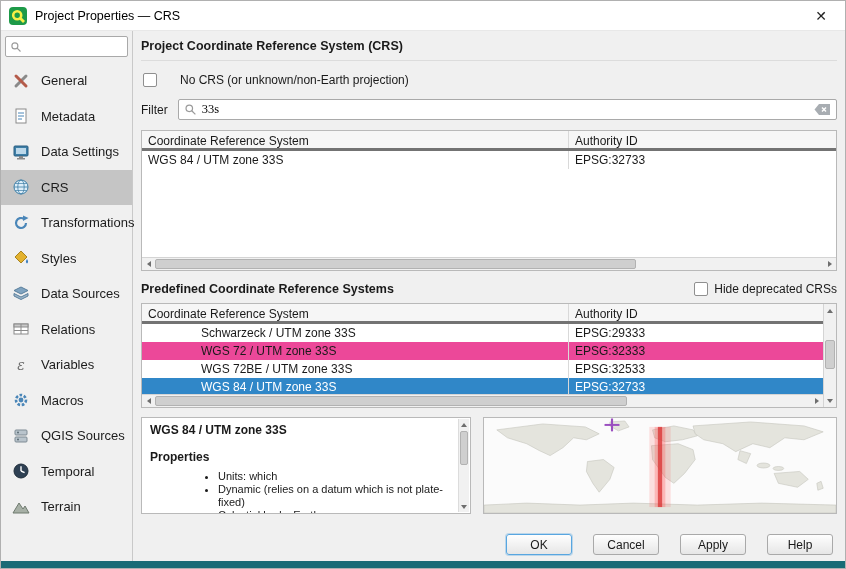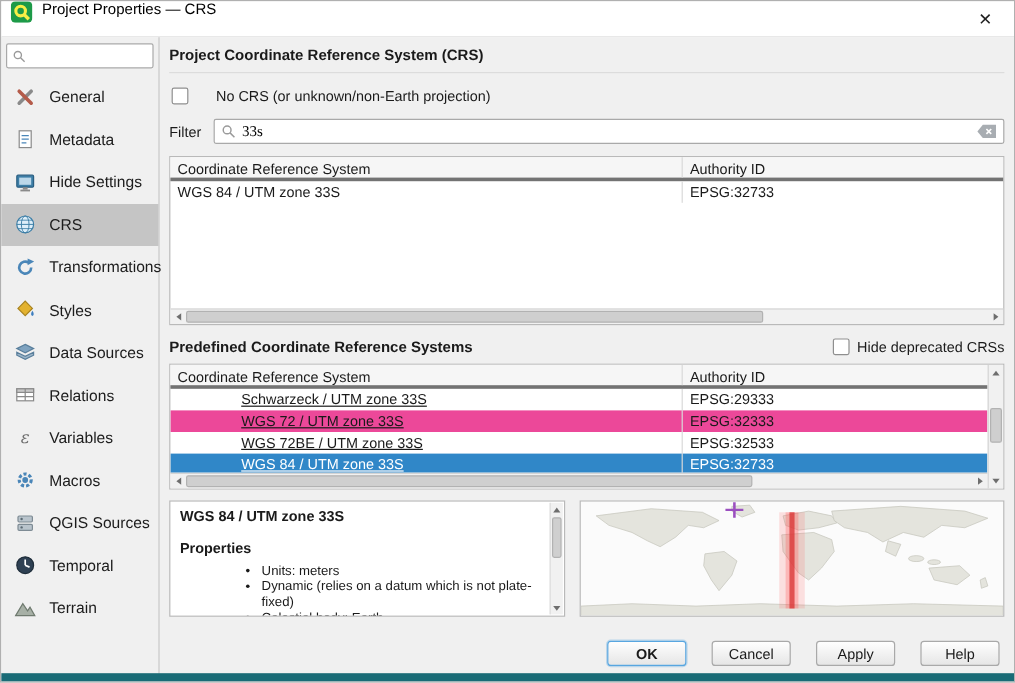--- a/index.html
+++ b/index.html
@@ -7,21 +7,21 @@
   body {
     font-family: "Liberation Sans", sans-serif;
     font-size: 12px;
     color: #1a1a1a;
     cursor: default;
     background: #f0f0f0;
   }
   .window { width:846px; height:569px; position:relative; background:#f0f0f0; overflow:hidden; border:1px solid #b0b0b0; }
 
   
-  .titlebar { height:30px; background:#ffffff; display:flex; align-items:flex-start; padding:0 10px 0 8px; border-bottom:1px solid #e8e8e8; }
+  .titlebar { height:30px; background:#ffffff; display:flex; align-items:center; padding:0 10px 0 8px; border-bottom:1px solid #e8e8e8; }
   .titlebar .app-icon { width:18px; height:18px; margin-right:8px; flex:none; }
   .titlebar .title { font-size:12.5px; color:#000; }
   .titlebar .close { margin-left:auto; font-size:14px; color:#222; width:28px; text-align:center; line-height:30px; }
 
   .bodyrow { display:flex; height:532px; }
 
   
   .sidebar { width:132px; flex:none; background:#f0f0f0; border-right:1px solid #c9c9c9; padding-top:4px; }
   .sidebar-search { margin:1px 4px 6px 4px; height:21px; background:#fff; border:1px solid #a9a9a9; border-radius:2px; display:flex; align-items:center; padding:0 4px; gap:4px; }
   .sidebar-search input { border:none; outline:none; flex:1; width:100%; font-family:inherit; font-size:12px; background:transparent; }
@@ -45,21 +45,21 @@
   
   .crs-table { background:#fff; border:1px solid #b9b9b9; display:flex; }
   .tbl-left { flex:1; display:flex; flex-direction:column; min-width:0; }
   .thead { display:flex; height:20px; background:#f6f6f6; border-bottom:3px solid #737373; flex:none; }
   .th { font-size:12px; padding:3px 0 0 6px; color:#1a1a1a; }
   .col-crs { width:427px; flex:none; border-right:1px solid #d9d9d9; }
   .col-auth { flex:1; min-width:0; }
   .tbody { flex:1; overflow:hidden; }
   .tr { display:flex; height:18px; line-height:18px; font-size:12px; }
   .tr .td { padding-left:6px; white-space:nowrap; overflow:hidden; }
-  .tr .td.indent { padding-left:59px;text-decoration:underline; }
+  .tr .td.indent { padding-left:59px; }
   .tr.alt { background:#ec4899; }
   .tr.selected { background:var(--selection-blue,#3087c8); color:#fff; }
   .tr.selected .td { color:#fff; }
 
   
   .hscroll { height:13px; flex:none; background:#f1f1f1; border-top:1px solid #d4d4d4; display:flex; align-items:center; }
   .vscroll { width:13px; flex:none; background:#f1f1f1; border-left:1px solid #d4d4d4; display:flex; flex-direction:column; align-items:center; }
   .sb-btn { width:13px; height:13px; flex:none; display:flex; align-items:center; justify-content:center; }
   .sb-track { position:relative; flex:1; align-self:stretch; }
   .sb-thumb { position:absolute; background:#cfcfcf; border:1px solid #b2b2b2; border-radius:2px; }
@@ -78,21 +78,21 @@
   .details-panel .d-heading { font-weight:bold; font-size:12px; margin-top:13px; }
   .details-panel ul { margin-top:6px; padding-left:68px; font-size:11px; line-height:13px; }
   .details-panel li { margin:0; }
   .details-vscroll { position:absolute; top:1px; right:1px; bottom:1px; width:11px; background:#f1f1f1; border-left:1px solid #dcdcdc; display:flex; flex-direction:column; align-items:center; }
   .map-panel { flex:1; border:1px solid #b9b9b9; background:#fbfbfb; overflow:hidden; }
   .map-panel svg { display:block; width:100%; height:100%; }
 
   
   .buttons-row { margin-top:20px; display:flex; justify-content:flex-end; gap:21px; padding-right:4px; }
   .btn { min-width:66px; height:21px; background:linear-gradient(#fefefe,#e6e6e6); border:1px solid #a9a9a9; border-radius:3px; font-family:inherit; font-size:12px; color:#1a1a1a; padding:0 10px; }
-  .btn.default { border:1px solid var(--default-button-border,#58a6e0); box-shadow:0 0 0 1px rgba(88,166,224,.35);font-weight:bold; }
+  .btn.default { border:1px solid var(--default-button-border,#58a6e0); box-shadow:0 0 0 1px rgba(88,166,224,.35); }
 
   .statusbar { position:absolute; left:0; right:0; bottom:0; height:7px; background:var(--statusbar-teal,#196b76); }
 </style>
 </head>
 <body>
 
 <div class="window">
 
   <div class="titlebar">
     <span class="app-icon">
@@ -141,21 +141,21 @@
 
       <div class="nav-item">
         <span class="icn">
           <svg viewBox="0 0 18 18" width="18" height="18">
             <rect x="2" y="3" width="14" height="10" rx="1" fill="#3d7ea6" stroke="#2b5f82"></rect>
             <rect x="4" y="5" width="10" height="6" fill="#bcd8ea"></rect>
             <rect x="7" y="13" width="4" height="2" fill="#8a8a8a"></rect>
             <rect x="5" y="15" width="8" height="1.5" fill="#8a8a8a"></rect>
           </svg>
         </span>
-        <span>Hide Settings</span>
+        <span>Data Settings</span>
       </div>
 
       <div class="nav-item selected">
         <span class="icn">
           <svg viewBox="0 0 18 18" width="18" height="18">
             <circle cx="9" cy="9" r="7" fill="#ddeef9" stroke="#3d7ea6"></circle>
             <ellipse cx="9" cy="9" rx="3.2" ry="7" fill="none" stroke="#3d7ea6" stroke-width="0.8"></ellipse>
             <line x1="2" y1="9" x2="16" y2="9" stroke="#3d7ea6" stroke-width="0.8"></line>
             <line x1="3.2" y1="5.5" x2="14.8" y2="5.5" stroke="#3d7ea6" stroke-width="0.7"></line>
             <line x1="3.2" y1="12.5" x2="14.8" y2="12.5" stroke="#3d7ea6" stroke-width="0.7"></line>
@@ -365,21 +365,21 @@
               <span class="arr-d"></span>
             </div>
         </div>
       </div>
 
       <div class="bottom-panels">
         <div class="details-panel">
           <div class="d-title">WGS 84 / UTM zone 33S</div>
           <div class="d-heading">Properties</div>
           <ul>
-            <li>Units: meters</li>
+            <li>Units: which</li>
             <li>Dynamic (relies on a datum which is not plate-fixed)</li>
             <li>Celestial body: Earth</li>
           </ul>
           <div class="details-vscroll">
             <div class="sb-btn" style="width:11px;height:11px;">
                 <span class="arr-u"></span>
               </div>
             <div class="sb-track">
               <div class="sb-thumb" style="left:1px; right:1px; top:2%; height:48%;"></div>
             </div>

